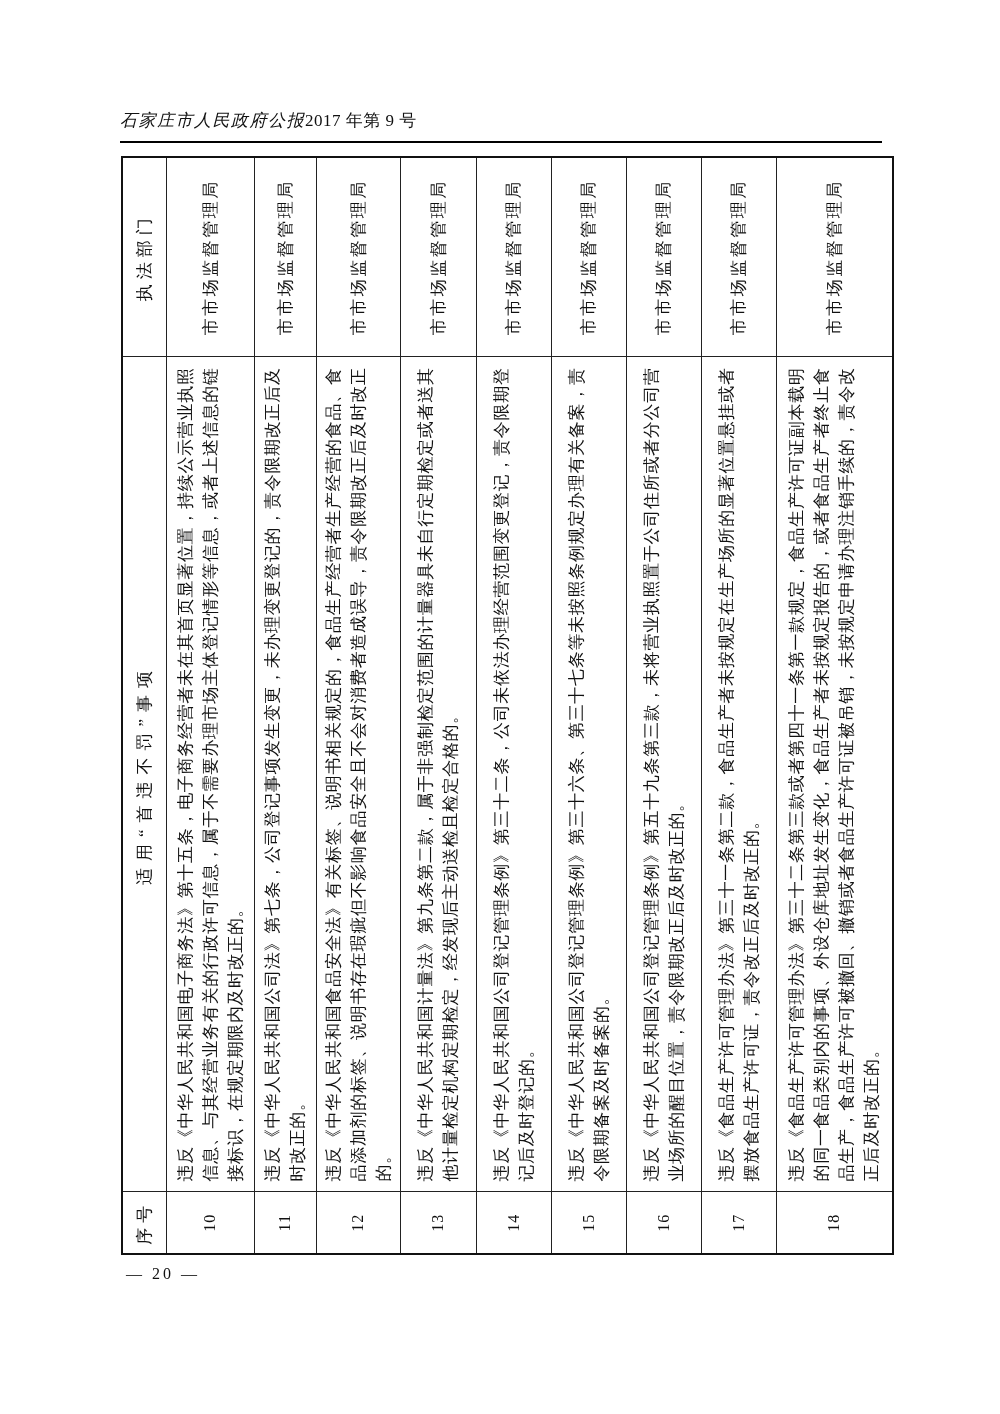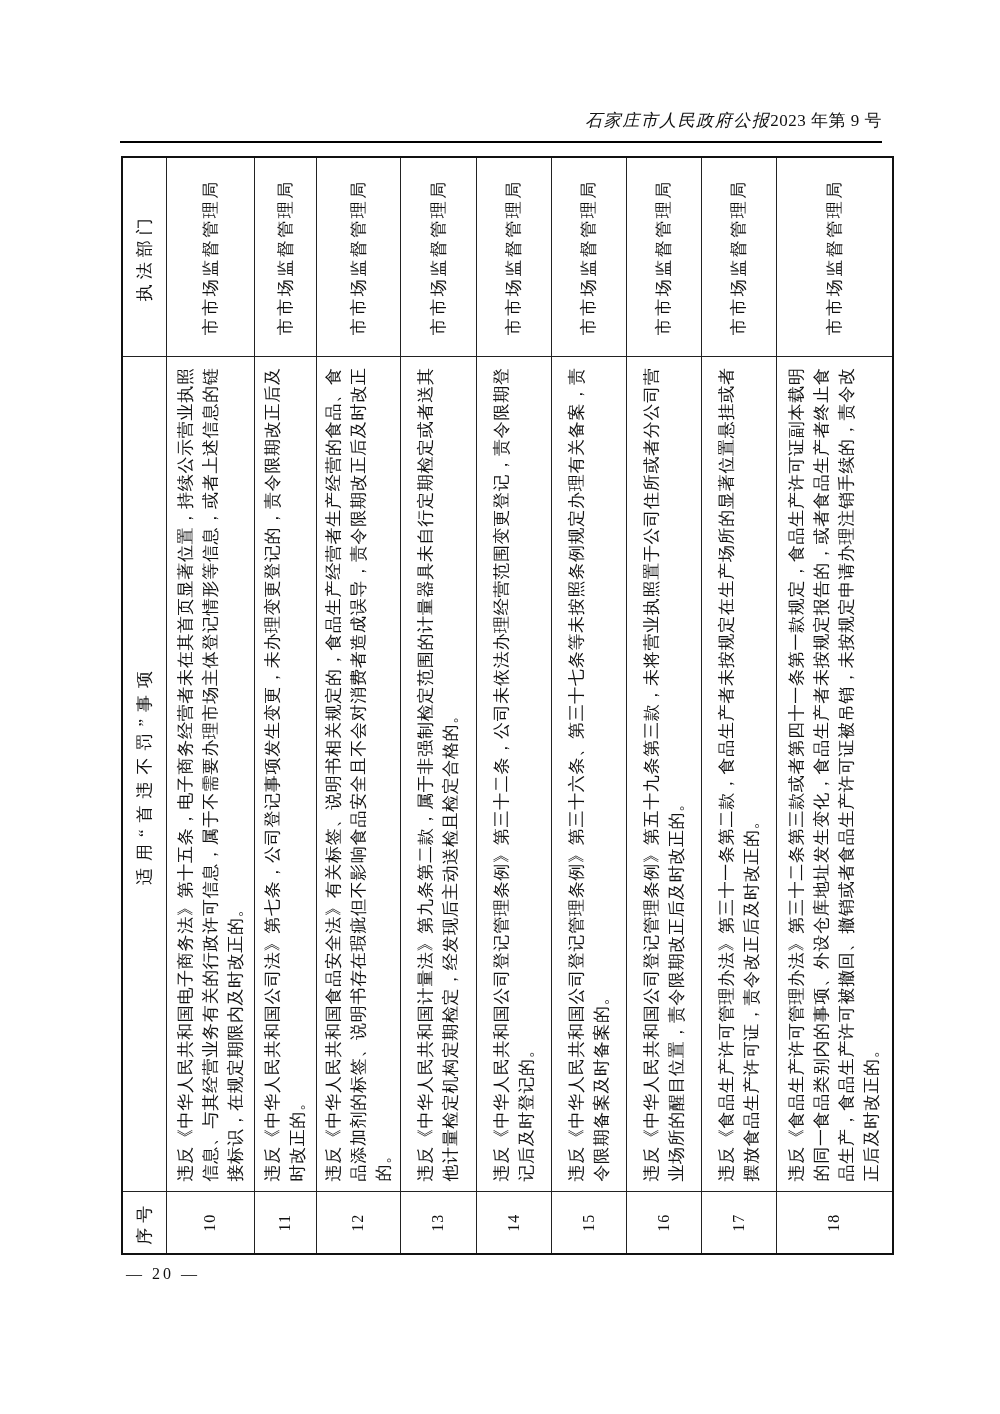--- a/index.html
+++ b/index.html
@@ -3,21 +3,21 @@
 <meta charset="utf-8">
 <style>
   html,body{margin:0;padding:0;}
   body{
     width:1000px;height:1414px;background:#ffffff;position:relative;
     font-family:"Liberation Serif","DejaVu Serif",serif;color:#111;
     overflow:hidden;
   }
   .page-header{
     position:absolute;left:120px;top:109px;width:762px;
-    display:flex;justify-content:flex-end;align-items:baseline;
+    display:flex;justify-content:flex-start;align-items:baseline;
     font-size:17px;
   }
   .header-left{font-style:italic;letter-spacing:1.5px;}
   .header-right{letter-spacing:0.5px;}
   .header-rule{
     position:absolute;left:120px;top:141px;width:762px;height:2px;background:#000;
   }
   .table-wrap{
     position:absolute;left:121px;top:158px;width:761px;height:1097px;
   }
@@ -49,21 +49,21 @@
   td.cell-dept{text-align:center;font-size:17px;letter-spacing:2.5px;}
   .page-number{
     position:absolute;left:126px;top:1265px;font-size:16px;letter-spacing:3px;
   }
 </style>
 </head>
 <body>
 
 <div class="page-header">
   <span class="header-left">石家庄市人民政府公报</span>
-  <span class="header-right">2023 年第 9 号</span>
+  <span class="header-right">2017 年第 9 号</span>
 </div>
 <div class="header-rule"></div>
 
 <div class="table-wrap">
   <div class="rot">
     <table class="gz">
       <colgroup>
         <col class="col-no">
           <col class="col-item">
           <col class="col-dept">

